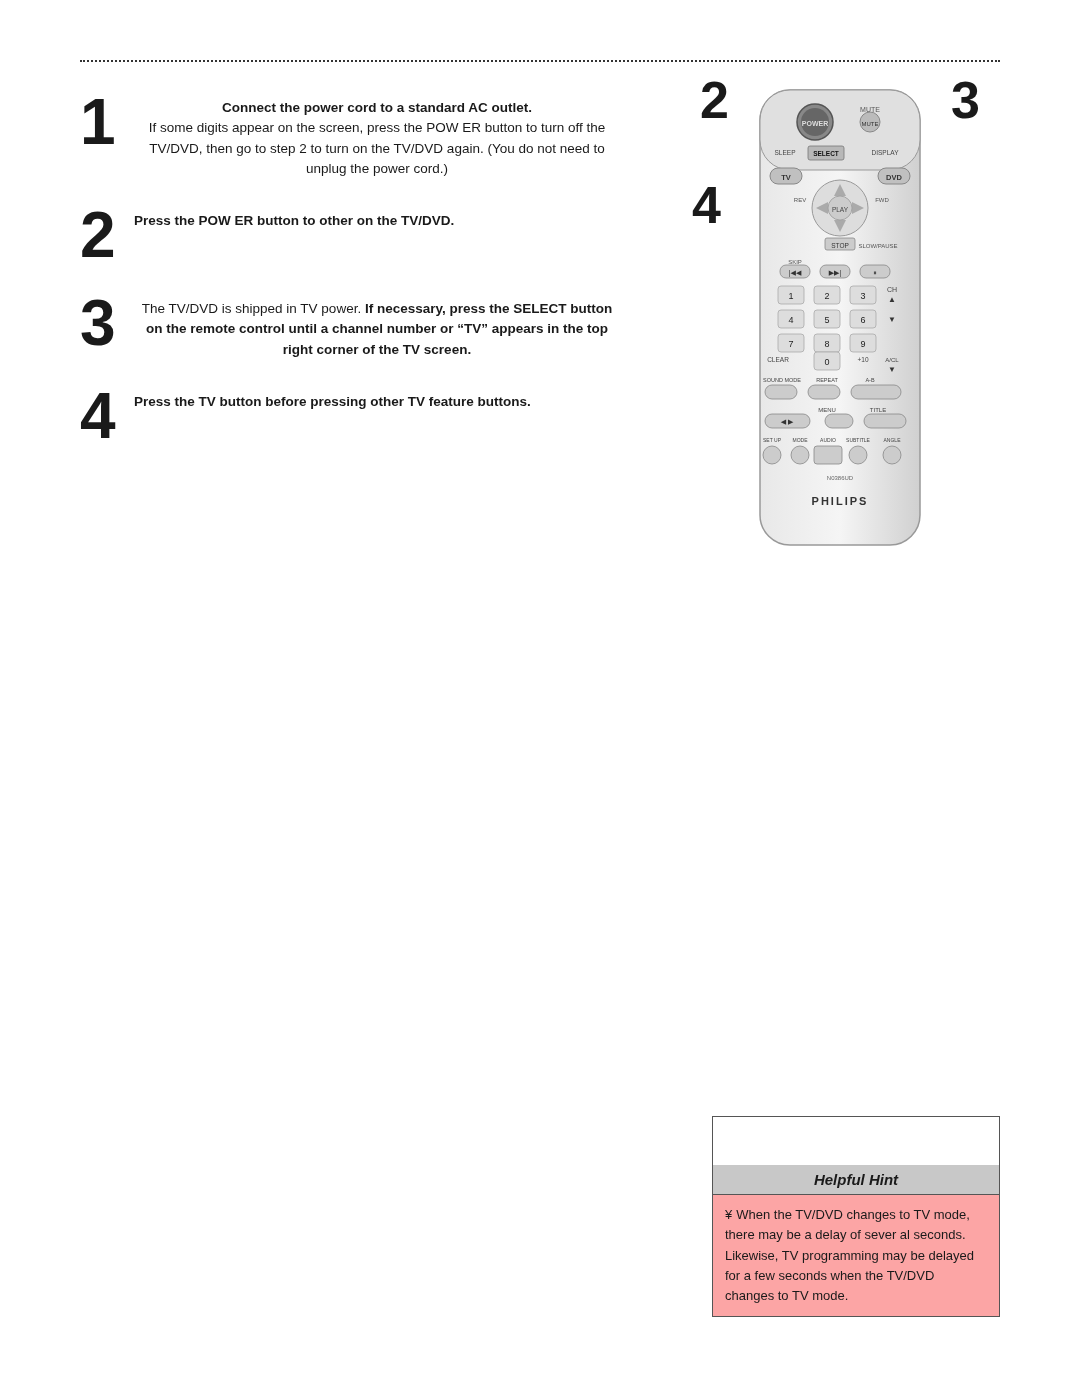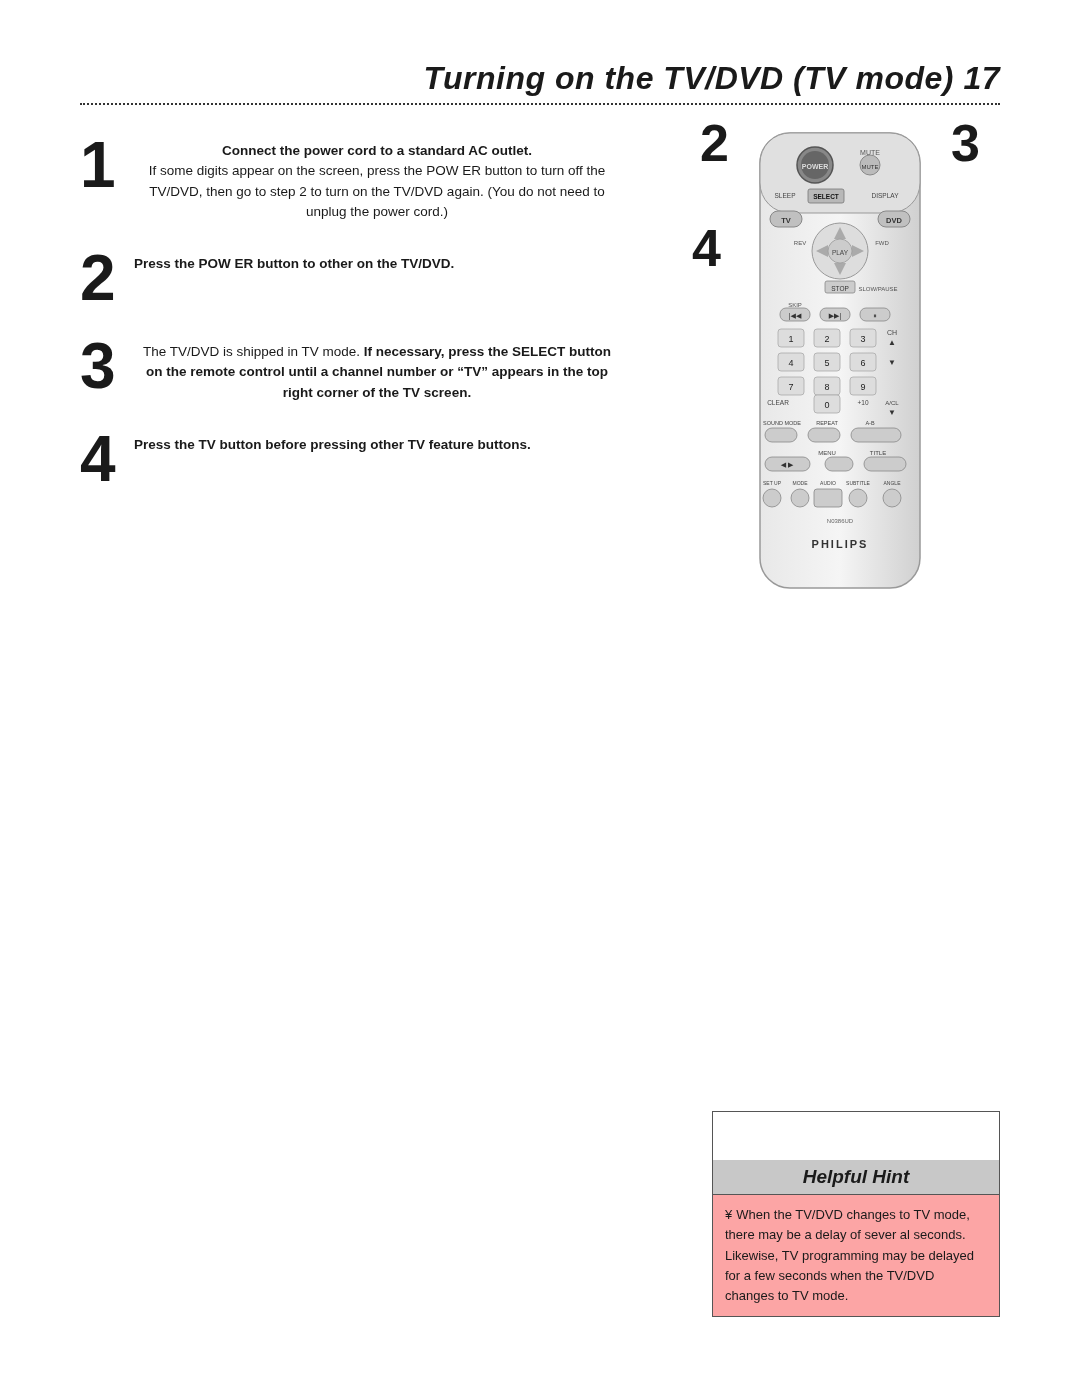--- a/index.html
+++ b/index.html
@@ -102,21 +102,21 @@
       right: 80px;
       width: 288px;
       border: 1.5px solid #555;
     }
 
     .helpful-hint-title {
       background: #c8c8c8;
       text-align: center;
       font-style: italic;
       font-weight: bold;
-      font-size: 19px;
+      font-size: 15px;
       padding: 6px 10px;
       border-bottom: 1.5px solid #555;
       margin-top: 48px;
     }
 
     .helpful-hint-body {
       padding: 10px 12px;
       font-size: 13px;
       line-height: 1.55;
       background: #fca5a5;
@@ -125,21 +125,20 @@
     .helpful-hint-body .bullet {
       margin-right: 4px;
       font-size: 13px;
     }
   </style>
 </head>
 <body>
 
 <div class="page-container">
 
-  <div class="page-title">Turning on the TV/DVD (TV mode)  17</div>
 
   <hr class="dotted-line">
 
   <div class="content-area">
 
     <div class="left-column">
 
       <div class="step-section">
         <div class="step-number">1</div>
         <div class="step-content">
@@ -152,21 +151,21 @@
         <div class="step-number">2</div>
         <div class="step-content">
           <p><span class="bold-heading">Press the POW ER button to other on the TV/DVD.</span></p>
         </div>
       </div>
 
       <div class="step-section">
         <div class="step-number">3</div>
         <div class="step-content">
           <p>
-            <span>The TV/DVD is shipped in TV mode. </span><span class="bold-inline">If necessary, press the SELECT button on the remote control until a channel number or “TV” appears in the top right corner of the TV screen.</span>
+            <span>The TV/DVD is shipped in TV power. </span><span class="bold-inline">If necessary, press the SELECT button on the remote control until a channel number or “TV” appears in the top right corner of the TV screen.</span>
           </p>
         </div>
       </div>
 
       <div class="step-section">
         <div class="step-number">4</div>
         <div class="step-content">
           <p><span class="bold-heading">Press the TV button before pressing other TV feature buttons.</span></p>
         </div>
       </div>

